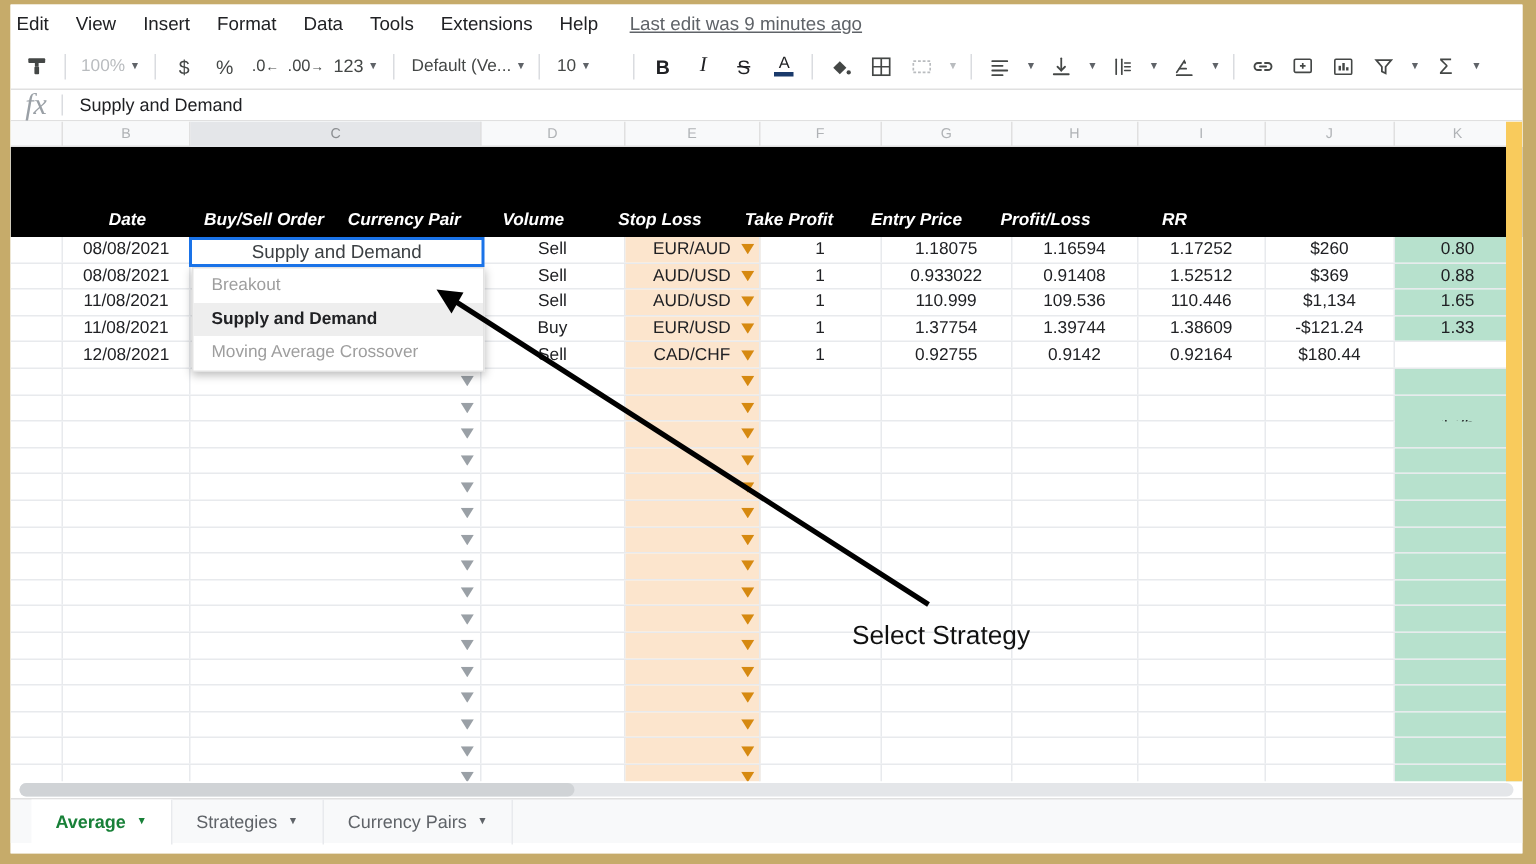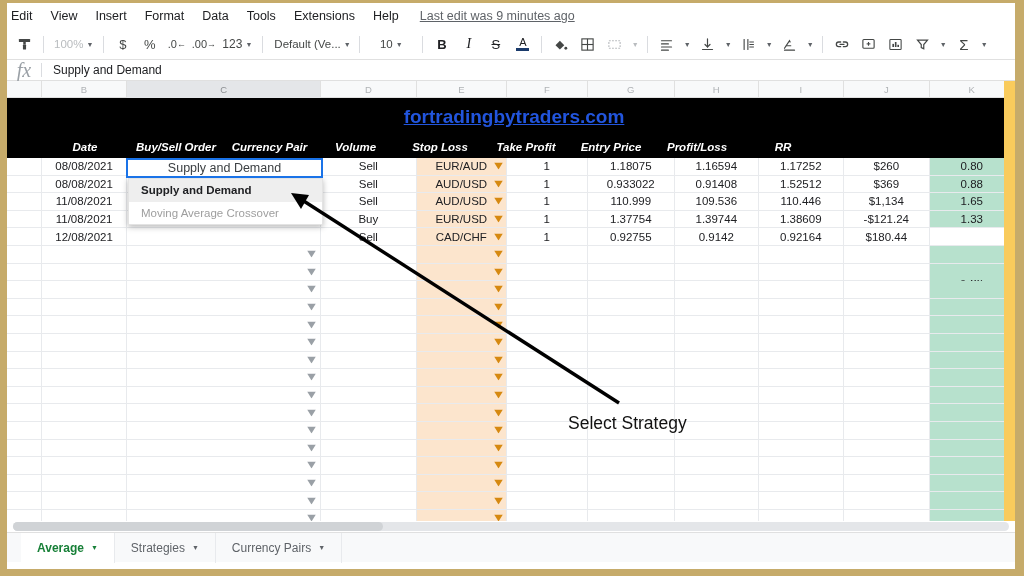--- a/index.html
+++ b/index.html
@@ -25,21 +25,21 @@
   .toolbar{ height:30px; display:flex; align-items:center; gap:0px; padding:0 4px; background:#fff; }
   .tb{ width:27px; height:25px; display:flex; align-items:center; justify-content:center;
        font-size:13px; color:#444746; border-radius:3px; flex:none; }
   .tb.wide{ width:auto; padding:0 5px; }
   .tb.dim{ color:#b9bcbf; }
   .sep{ width:1px; height:17px; background:#dadce0; margin:0 5px; flex:none; }
   .tbbox{ display:flex; align-items:center; font-size:11.5px; color:#444746; gap:3px; }
   .tbbox .lbl{ white-space:nowrap; }
   .caret{ font-size:7px; color:#5f6368; line-height:1; }
   .fontbox{ width:86px; justify-content:space-between; padding:0 6px; display:flex; }
-  .sizebox{ width:52px; justify-content:center; padding:0 6px; display:flex; }
+  .sizebox{ width:52px; justify-content:flex-start; padding:0 6px; display:flex; }
   svg{ display:block; }
 
   
   .formulabar{ height:22px; display:flex; align-items:center; border-top:1px solid #e0e0e0;
                border-bottom:1px solid #e0e0e0; background:#fff; }
   .fx{ width:34px; text-align:center; font-family:"Liberation Serif", serif; font-style:italic;
        font-size:20px; color:#9aa0a6; }
   .fdiv{ width:1px; height:14px; background:#dadce0; }
   .fval{ font-size:12px; color:#202124; padding-left:11px; }
 
@@ -276,21 +276,20 @@
       <div class="ch" style="width:91px">E</div>
       <div class="ch" style="width:81px">F</div>
       <div class="ch" style="width:88px">G</div>
       <div class="ch" style="width:84px">H</div>
       <div class="ch" style="width:86px">I</div>
       <div class="ch" style="width:86px">J</div>
       <div class="ch" style="width:86px">K</div>
     </div>
 
     <div class="banner">
-      <span class="u">fortradingbytraders.com</span>
     </div>
 
     <div class="hdrrow">
       <div class="hc" style="width:35px"></div>
       <div class="hc" style="width:86px">Date</div>
       <div class="hc" style="width:96px">Buy/Sell Order</div>
       <div class="hc" style="width:91px">Currency Pair</div>
       <div class="hc" style="width:81px">Volume</div>
       <div class="hc" style="width:88px">Stop Loss</div>
       <div class="hc" style="width:84px">Take Profit</div>
@@ -785,20 +784,21 @@
           <div class="cell c-center" style="width: 86px;"></div>
           <div class="cell c-center mint" style="width: 86px;"></div>
         </div>
       </div>
 
     <div class="goldband" style="left:997px; height:440px;"></div>
 
     <div class="selcell" style="left:119px; top:77px; width:197px; height:20px;">Supply and Demand</div>
 
     <div class="popup" style="left:121px; top:97px; width:195px;">
+      <div class="popitem">Breakout</div>
       <div class="popitem active">Supply and Demand</div>
       <div class="popitem">Moving Average Crossover</div>
     </div>
 
     <svg class="arrowsvg" width="1008" height="440">
       <line x1="612" y1="322" x2="292" y2="117" stroke="#000" stroke-width="3.4"></line>
       <polygon points="284,112 302,114 294,128" fill="#000"></polygon>
     </svg>
     <div class="annot" style="left:561px; top:332px;">Select Strategy</div>
   </div>

